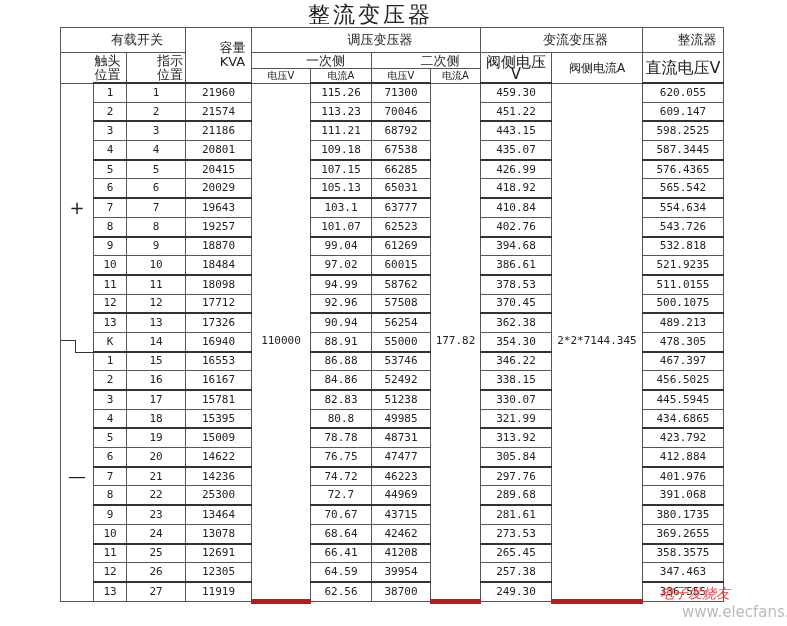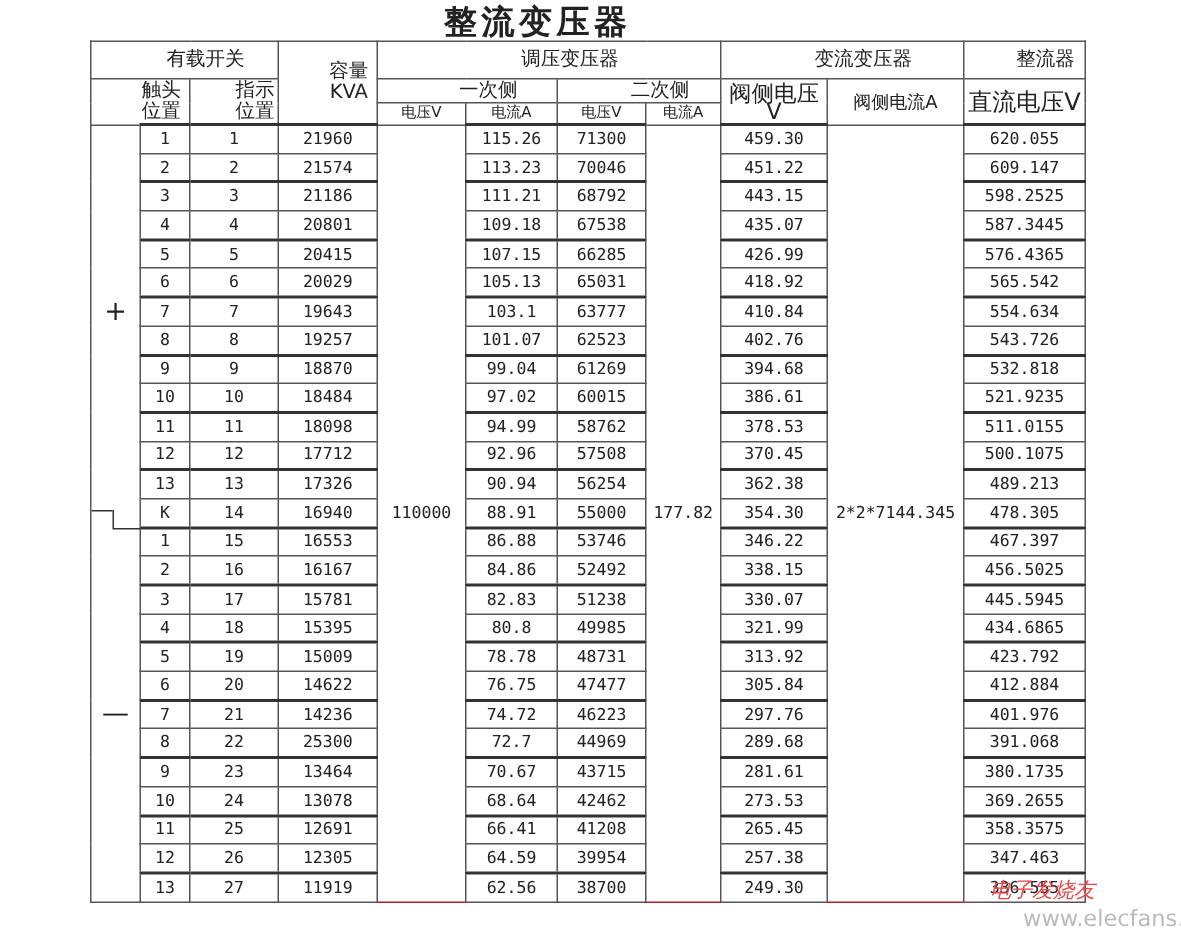--- a/index.html
+++ b/index.html
@@ -1,27 +1,27 @@
 <!DOCTYPE html>
 <html><head>
 <meta charset="utf-8">
 <style>
   html, body { margin:0; padding:0; background:#ffffff; }
   body { width:787px; height:626px; position:relative; overflow:hidden;
          font-family:"DejaVu Sans", "Liberation Sans", sans-serif; color:#222; }
-  .title { position:absolute; left:0; width:700px; top:0; height:28px; text-align:center;
-           font-size:22px; letter-spacing:3px; padding-left:0; color:#222;font-weight:bold; }
+  .title { position:absolute; left:12px; width:700px; top:0; height:28px; text-align:center;
+           font-size:22px; letter-spacing:3px; padding-left:0; color:#222; }
   .title span { position:absolute; left:296px; top:0; }
   table { position:absolute; left:60px; top:27px; border-collapse:collapse; table-layout:fixed; }
   td { border:1px solid #555; text-align:center; vertical-align:middle; padding:0;
        font-family:"DejaVu Sans Mono", "Liberation Mono", monospace; font-size:11px; height:17.7px; line-height:14px; color:#222; }
   td.h { font-family:"DejaVu Sans", "Liberation Sans", sans-serif; font-size:13px;padding-left:28px; }
   td.h2 { font-family:"DejaVu Sans", "Liberation Sans", sans-serif; font-size:10px; height:13px; line-height:12px; }
   td.sign { border-top:1px solid #555; border-bottom:1px solid #555; font-family:"DejaVu Sans", sans-serif; font-size:18px; }
-  td.merged { border-top:1px solid #555; border-bottom:1px solid #b91c1c; }
+  td.merged { border-top:1px solid #555; border-bottom:5px solid #b91c1c; }
   tr.thick td.row { border-top:2px solid #333; }
   .watermark { position:absolute; left:660px; top:585px; font-size:14px; color:#ef4444; font-style:italic; }
   .wm2 { position:absolute; left:682px; top:603px; font-size:15px; color:#bbb; }
 </style>
 </head>
 <body>
 
 <div class="title">
     <span>整流变压器</span>
   </div>

